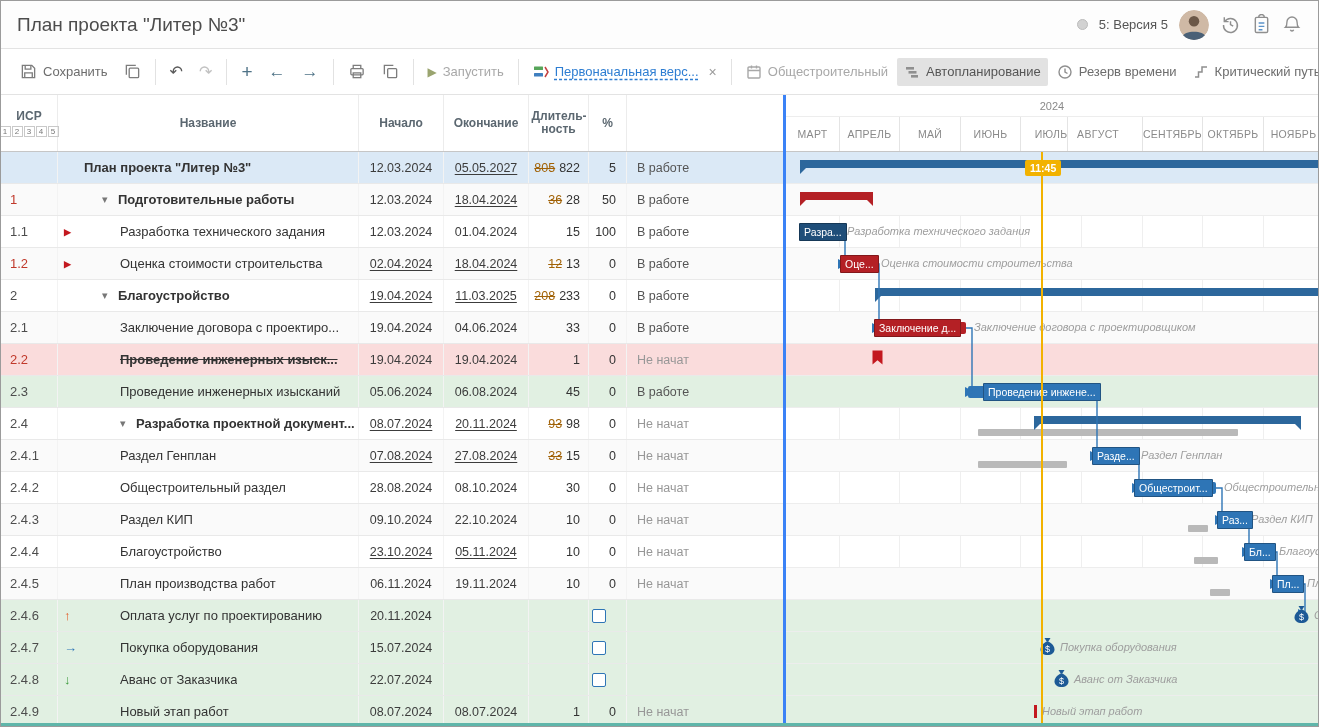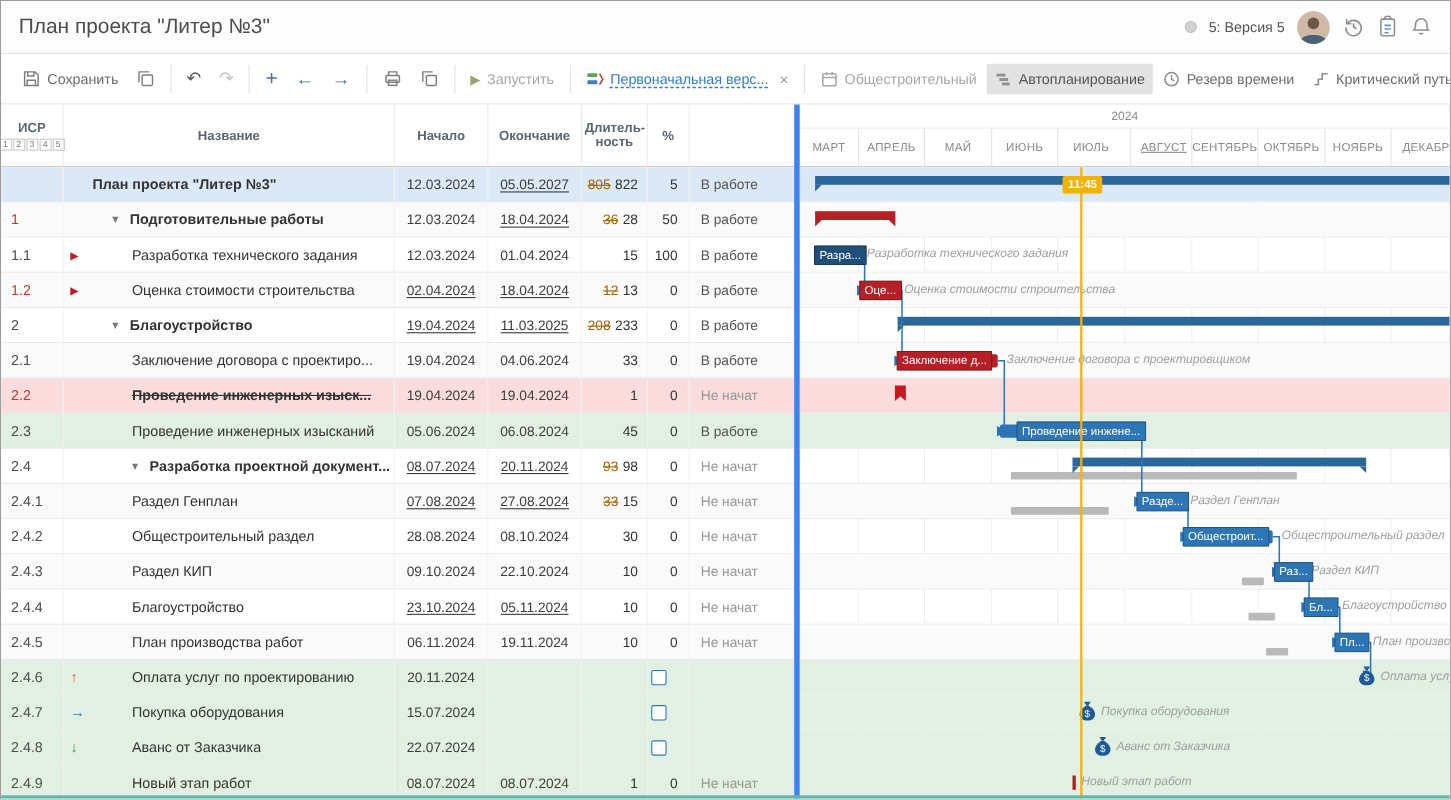--- a/index.html
+++ b/index.html
@@ -26,21 +26,21 @@
 .glyph.plus{color:#4f7387;font-size:19px}
 .glyph.undo{color:#5a5a5a}
 .glyph.redo{color:#c2c2c2}
 .glyph.play{color:#9aa46f;font-size:12px}
 .sep{width:1px;height:26px;background:#e2e2e2;margin:0 5px;flex:none}
 .blink{color:#2d7dd2;text-decoration:underline;text-decoration-style:dashed;text-underline-offset:3px}
 .bclose{color:#9a9a9a;font-size:14px;margin-left:4px;cursor:pointer}
 
 
 .content{display:flex;height:633px}
-.left{width:726px;flex:none;border-right:5px solid #3b82f6;overflow:hidden}
+.left{width:785px;flex:none;border-right:3px solid #3b82f6;overflow:hidden}
 .right{flex:1;position:relative;overflow:hidden}
 
 
 .thead{height:57px;display:flex;border-bottom:1px solid #c6c6c6;background:#fff}
 .hcell{display:flex;flex-direction:column;align-items:center;justify-content:center;font-size:12px;color:#5b6770;font-weight:700;border-right:1px solid #ececec;text-align:center;line-height:13px}
 .w-wbs{width:57px}.w-name{width:301px}.w-start{width:85px}.w-end{width:85px}.w-dur{width:60px}.w-pct{width:38px}.w-status{width:84px;border-right:none}
 .levels{display:flex;gap:1px;margin-top:3px}
 .lvl{width:11px;height:11px;border:1px solid #c9c9c9;font-size:8px;color:#777;display:flex;align-items:center;justify-content:center;font-weight:400;cursor:pointer}
 
 
@@ -616,21 +616,21 @@
     </div>
     <div class="right">
       <div class="gh">
         <div class="gh-year">2024</div>
         <div class="gh-months">
             <div class="gmonth" style="left: 0px; width: 53px; border-left: none;">МАРТ</div>
             <div class="gmonth" style="left: 53px; width: 60px;">АПРЕЛЬ</div>
             <div class="gmonth" style="left: 113px; width: 61px;">МАЙ</div>
             <div class="gmonth" style="left: 174px; width: 60px;">ИЮНЬ</div>
             <div class="gmonth" style="left: 234px; width: 61px;">ИЮЛЬ</div>
-            <div class="gmonth" style="left: 300px; width: 61px; text-decoration: underline;">АВГУСТ</div>
+            <div class="gmonth" style="left: 281px; width: 61px;">АВГУСТ</div>
             <div class="gmonth" style="left: 356px; width: 60px;">СЕНТЯБРЬ</div>
             <div class="gmonth" style="left: 416px; width: 61px;">ОКТЯБРЬ</div>
             <div class="gmonth" style="left: 477px; width: 60px;">НОЯБРЬ</div>
             <div class="gmonth" style="left: 537px; width: 71px;">ДЕКАБРЬ</div>
           </div>
       </div>
       <div class="gbody">
           <div class="gridv" style="left: 53px;"></div>
           <div class="gridv" style="left: 113px;"></div>
           <div class="gridv" style="left: 174px;"></div>

